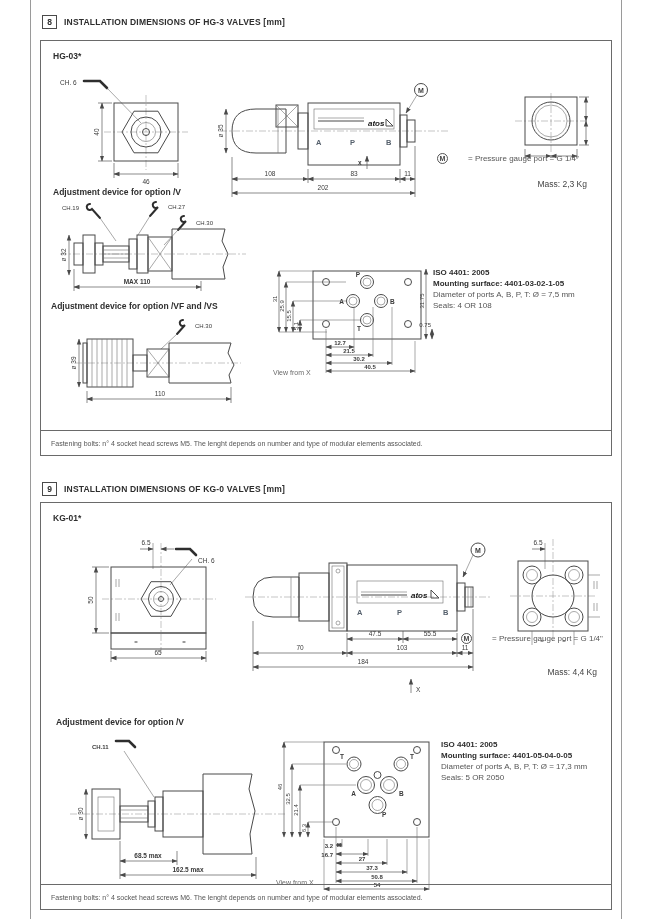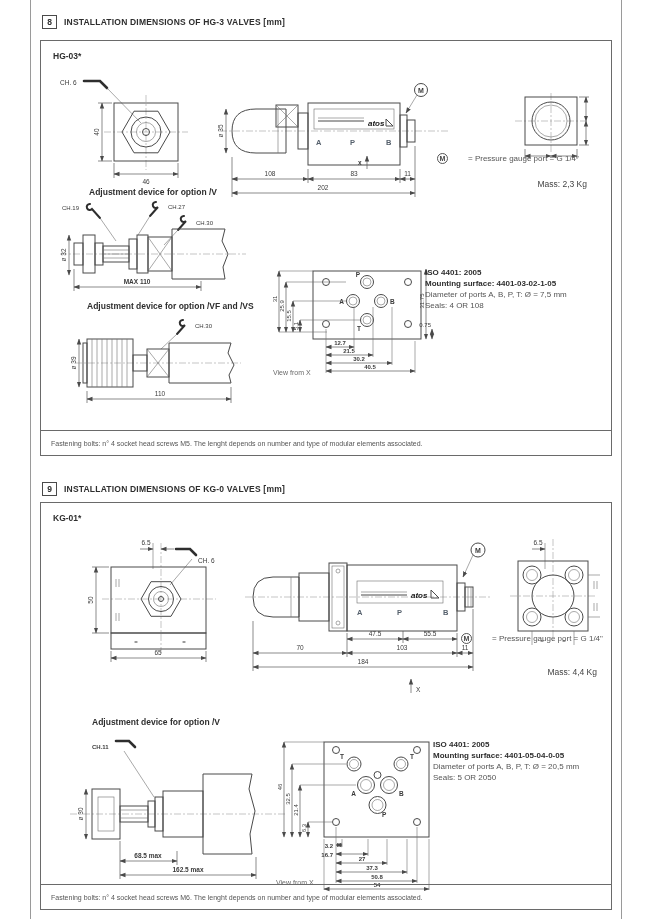--- a/index.html
+++ b/index.html
@@ -6,26 +6,26 @@
   html,body { width:650px; height:919px; background:#ffffff; font-family:"Liberation Sans",sans-serif; color:#3a3a3a; }
   body { position:relative; overflow:hidden; }
   .pageframe { position:absolute; left:30px; top:0; width:592px; height:919px;
                border-left:1px solid #9a9a9a; border-right:1px solid #9a9a9a; }
   .sec-header { position:absolute; left:42px; display:flex; align-items:center; gap:7px; }
   .sec-num { border:1px solid #4a4a4a; min-width:15px; height:14px; font-size:8.5px; font-weight:bold;
              display:flex; align-items:center; justify-content:center; color:#2e2e2e; padding:0 2px; }
   .sec-title { font-size:8.5px; font-weight:bold; color:#2e2e2e; letter-spacing:.2px; }
   .sec-box { position:absolute; left:40px; width:572px; border:1px solid #6a6a6a; background:#fff; }
   .model { position:absolute; left:12px; top:10px; font-size:8.5px; font-weight:bold; color:#2e2e2e;text-align:right; }
-  .subtitle { position:absolute; font-size:8.5px; font-weight:bold; color:#2e2e2e;margin-left:36px; }
+  .subtitle { position:absolute; font-size:8.5px; font-weight:bold; color:#2e2e2e; }
   .gauge-note { position:absolute; font-size:8px; color:#555; display:flex; align-items:center; gap:20px; }
   .gauge-m { display:inline-flex; width:11px; height:11px; border:1px solid #555; border-radius:50%;
              align-items:center; justify-content:center; font-size:7px; font-weight:bold; color:#444; }
   .mass { position:absolute; font-size:8.5px; color:#444; }
-  .iso { position:absolute; font-size:8px; line-height:11px; color:#555; width:185px; }
+  .iso { position:absolute; font-size:8px; line-height:11px; color:#555; width:185px;margin-left:8px; }
   .iso .b { font-weight:bold; color:#2e2e2e; }
   .footrow { position:absolute; left:0; right:0; bottom:0; height:25px; border-top:1px solid #6a6a6a;
              display:flex; align-items:center; padding:0 10px; }
   .footnote { font-size:7px; color:#555; }
   svg.draw { position:absolute; overflow:visible; }
   svg text { font-family:"Liberation Sans",sans-serif; font-size:7px; fill:#3a3a3a; }
   .dln { stroke:#4a4a4a; stroke-width:1; fill:none; }
   .thin { stroke:#6e6e6e; stroke-width:.6; fill:none; }
   .dim { stroke:#5a5a5a; stroke-width:.7; fill:none; }
   .cl  { stroke:#8a8a8a; stroke-width:.5; stroke-dasharray:7 2 2 2; fill:none; }
@@ -568,20 +568,20 @@
       <text class="sm bld" x="101" y="162" text-anchor="middle">50.8</text>
       <line class="dim" x1="48" y1="172" x2="153" y2="172" marker-start="url(#arr)" marker-end="url(#arr)"></line>
       <text class="sm bld" x="101" y="170" text-anchor="middle">54</text>
     </g>
     <text class="view" x="0" y="168">View from X</text>
   </svg>
 
   <div class="iso" style="left:392px;top:236px">
     <div class="b">ISO 4401: 2005</div>
     <div class="b">Mounting surface: 4401-05-04-0-05</div>
-    <div>Diameter of ports A, B, P, T: Ø = 20,5 mm</div>
+    <div>Diameter of ports A, B, P, T: Ø = 17,3 mm</div>
     <div>Seals: 5 OR 2050</div>
   </div>
 
   <div class="footrow">
     <span class="footnote">Fastening bolts: n° 4 socket head screws M6. The lenght depends on number and type of modular elements associated.</span>
   </div>
 </div>
 
 </body></html>

